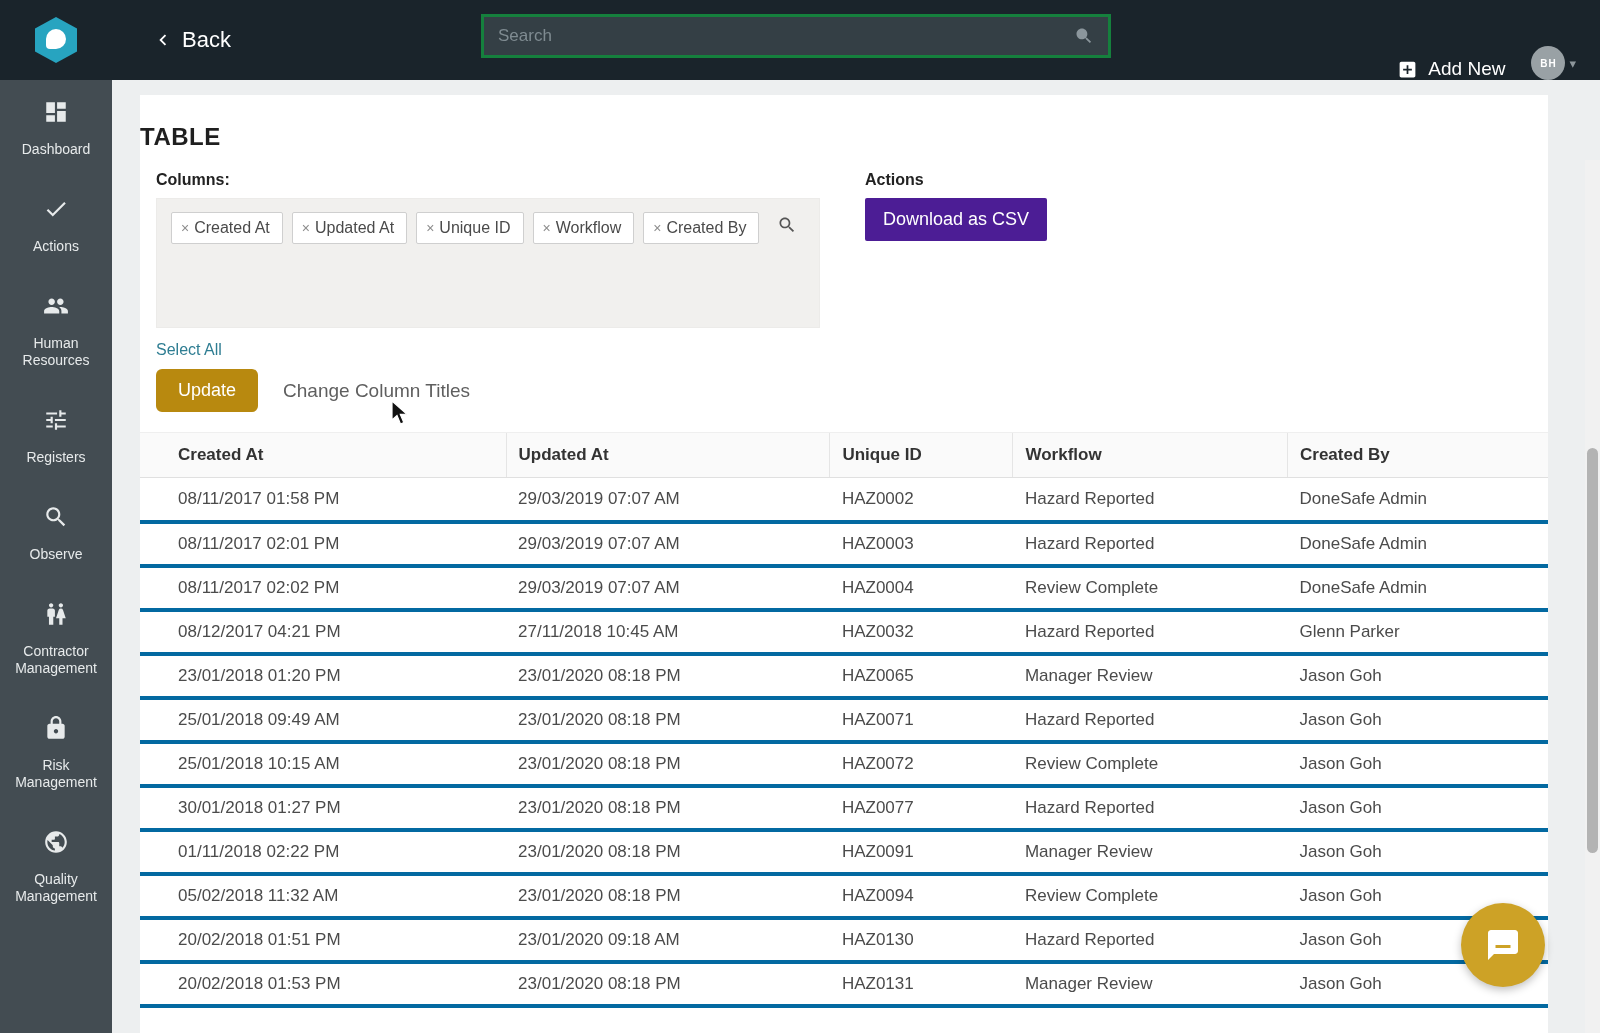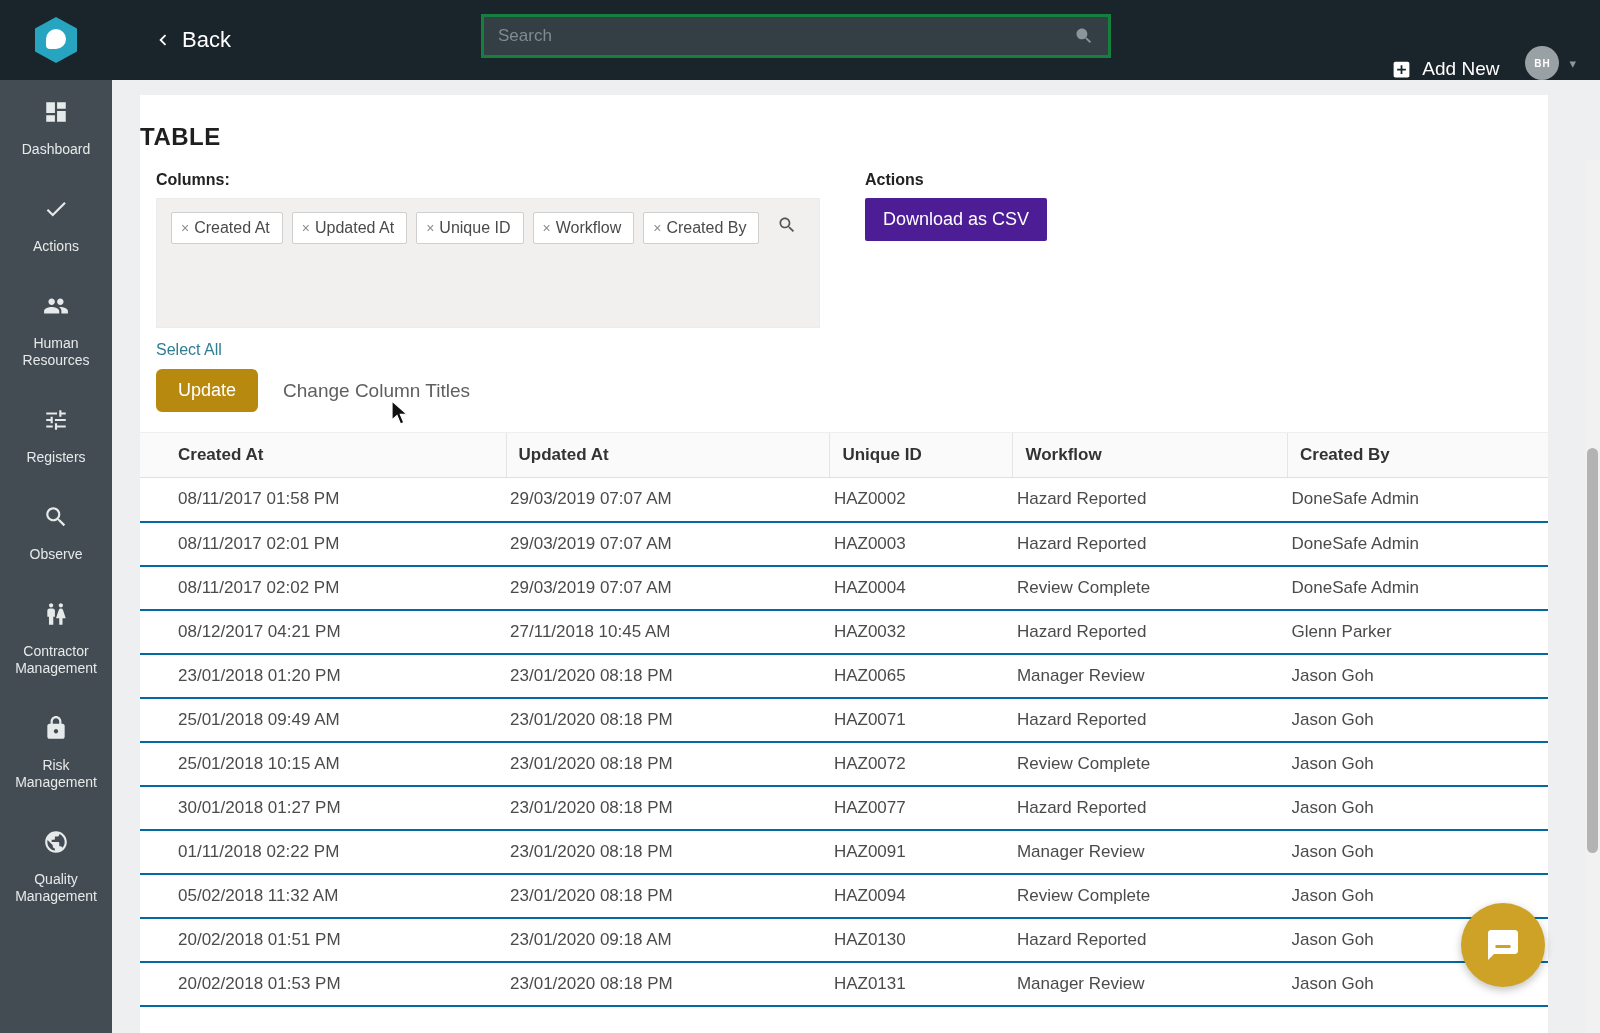--- a/index.html
+++ b/index.html
@@ -12,21 +12,21 @@
   .logo-hex::after { content:""; position:absolute; left:11px; top:12px; width:20px; height:20px; background:#ffffff; border-radius:50% 50% 50% 4px; }
   .back-btn { display:flex; align-items:center; gap:8px; color:#ffffff; font-size:22px; margin-left:40px; cursor:pointer; background:none; border:none; }
   .back-btn svg { width:22px; height:22px; fill:#ffffff; }
   .top-search { position:absolute; left:481px; top:14px; width:630px; height:44px; background:#343f45; border:3px solid #15803d; display:flex; align-items:center; padding:0 14px; }
   .top-search input { flex:1; background:transparent; border:none; outline:none; color:#cfd6d9; font-size:17px; font-family:inherit; }
   .top-search input::placeholder { color:#7f8b91; }
   .top-search svg { width:20px; height:20px; fill:#8b969c; }
   .top-right { position:absolute; right:24px; top:0; height:80px; display:flex; align-items:flex-end; gap:26px; }
   .add-new { display:flex; align-items:center; gap:10px; color:#ffffff; font-size:19px; cursor:pointer; background:none; border:none; font-family:inherit; }
   .add-new svg { width:21px; height:21px; fill:#ffffff; }
-  .avatar-group { display:flex; align-items:center; gap:10px; cursor:pointer; }
+  .avatar-group { display:flex; align-items:center; gap:4px; cursor:pointer; }
   .avatar { width:34px; height:34px; border-radius:50%; background:#99a1a5; color:#ffffff; font-size:10px; font-weight:700; letter-spacing:1px; display:flex; align-items:center; justify-content:center; }
   .avatar-caret { color:#8d969b; font-size:13px; }
 
   
   .sidebar { position:absolute; top:80px; left:0; bottom:0; width:112px; background:#434c52; z-index:20; }
   .side-item { display:flex; flex-direction:column; align-items:center; gap:16px; padding:19px 6px; color:#e7eaeb; cursor:pointer; text-align:center; }
   .side-item svg { width:26px; height:26px; fill:#e7eaeb; }
   .side-label { font-size:14px; line-height:17px; }
 
   
@@ -50,21 +50,21 @@
   .select-all { display:inline-block; color:#2e7d92; font-size:16px; margin:13px 0 10px; text-decoration:none; cursor:pointer; }
   .update-row { display:flex; align-items:center; }
   .update-btn { background:#b8890f; color:#ffffff; border:none; font-size:18px; padding:11px 22px; border-radius:6px; cursor:pointer; font-family:inherit; }
   .change-titles { margin-left:25px; font-size:19px; color:#5f5f5f; cursor:pointer; }
   .csv-btn { background:#4c1d95; color:#ffffff; border:none; font-size:18px; padding:11px 18px; border-radius:2px; cursor:pointer; font-family:inherit; }
 
   
   table.data { width:100%; border-collapse:collapse; margin-top:20px; font-size:17px; }
   table.data th { text-align:left; background:#fafafa; color:#333333; font-weight:700; height:45px; border-top:1px solid #efefef; border-bottom:1px solid #e0e0e0; padding:0 12px; }
   table.data th + th { border-left:1px solid #e5e5e5; }
-  table.data td { height:44px; color:#4b4b4b; border-bottom:2px solid #0369a1; padding:0 4px; background:#ffffff; }
+  table.data td { height:44px; color:#4b4b4b; border-bottom:4px solid #0369a1; padding:0 12px; background:#ffffff; }
   table.data th:first-child, table.data td:first-child { padding-left:38px; }
   .col-created  { width:26%; }
   .col-updated  { width:23%; }
   .col-uid      { width:13%; }
   .col-workflow { width:19.5%; }
   .col-createdby{ width:18.5%; }
 
   
   .scroll-track { position:absolute; top:80px; right:0; bottom:0; width:15px; background:#f1f1f1; z-index:40; }
   .scroll-thumb { position:absolute; top:288px; left:2px; width:11px; height:405px; background:#b3b3b3; border-radius:6px; cursor:grab; }

